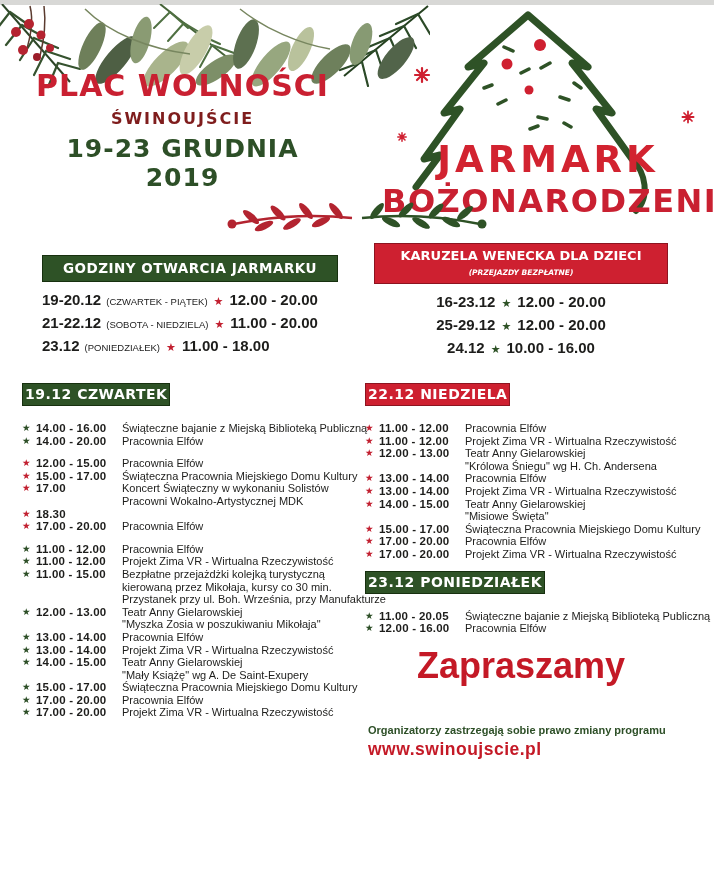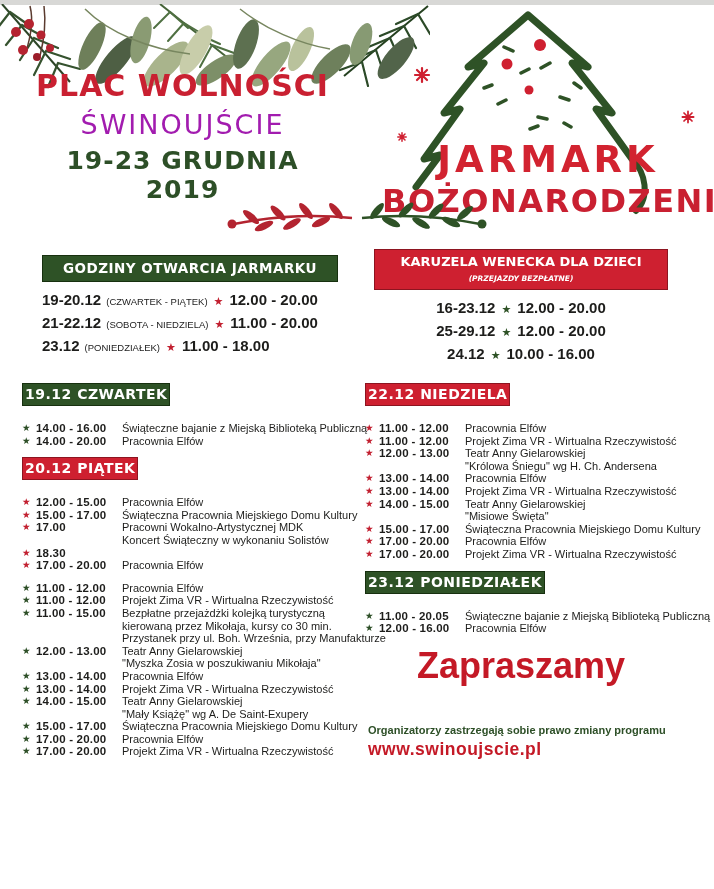--- a/index.html
+++ b/index.html
@@ -3,21 +3,21 @@
 <meta charset="utf-8">
 <style>
   html,body{margin:0;padding:0;background:#ffffff;}
   .poster{position:relative;width:714px;height:763px;background:#fff;overflow:hidden;
           font-family:"DejaVu Sans",sans-serif;color:#1d1d1b;}
   .top-strip{position:absolute;top:0;left:0;right:0;height:5px;background:#d8d8d6;}
 
   
   .header-left{position:absolute;left:30px;top:70px;width:305px;text-align:center;}
   .title-main{font-size:30px;font-weight:800;color:#c92031;letter-spacing:1px;line-height:1.05;}
-  .title-city{font-size:27px;font-weight:400;color:#a21caf;letter-spacing:2px;margin-top:7px;}
+  .title-city{font-size:16px;font-weight:700;color:#7f1d1d;letter-spacing:2px;margin-top:7px;}
   .title-dates{font-size:25px;font-weight:800;color:#2d4f27;letter-spacing:1px;margin-top:6px;}
 
   .tree-wrap{position:absolute;left:388px;top:5px;width:322px;height:215px;}
   .tree-wrap svg{position:absolute;left:0;top:0;}
   .jarmark{position:absolute;left:30px;top:136px;width:260px;text-align:center;
            font-size:37px;font-weight:800;color:#d22330;letter-spacing:4px;line-height:1;}
   .bozon{position:absolute;left:-6px;top:180px;width:330px;text-align:center;
          font-size:32px;font-weight:800;color:#c92031;letter-spacing:1.5px;line-height:1;}
 
   .divider{position:absolute;left:224px;top:194px;width:266px;height:46px;}
@@ -28,21 +28,21 @@
   .band.red{background:#ce2030;border:1px solid #8d1420;}
   .godziny{position:absolute;left:42px;top:255px;width:296px;}
   .godziny .band{font-size:13.5px;letter-spacing:0.5px;}
   .hours-rows{margin-top:9px;}
   .hour-row{display:flex;align-items:baseline;margin-bottom:6px;white-space:nowrap;}
   .hour-date{font-family:"Liberation Sans",sans-serif;font-weight:700;font-size:15px;}
   .hour-days{font-family:"Liberation Sans",sans-serif;font-size:9.5px;margin-left:5px;color:#222;}
   .hour-star{font-size:11px;margin:0 6px;}
   .hour-star.red{color:#c22030;} .hour-star.green{color:#2e5226;}
   .hour-time{font-family:"Liberation Sans",sans-serif;font-weight:700;font-size:15px;}
-  .karuzela{position:absolute;left:374px;top:249px;width:294px;}
+  .karuzela{position:absolute;left:374px;top:243px;width:294px;}
   .karuzela .band{font-size:13px;}
   .karuzela .band .note{font-size:7.5px;font-style:italic;font-weight:700;letter-spacing:0;}
   .karuzela .hours-rows{text-align:center;}
   .karuzela .hour-row{justify-content:center;}
 
   
   .program-col{position:absolute;top:383px;width:348px;}
   .col-left{left:22px;} .col-right{left:365px;}
   .day-section{margin-bottom:10px;}
   .day-band{display:inline-block;color:#fff;font-weight:700;font-size:14px;
@@ -218,38 +218,38 @@
           <div class="ev-desc">
             <div>Świąteczne bajanie z Miejską Biblioteką Publiczną</div>
           </div>
         </div><div class="event-row">
           <span class="bullet green">★</span>
           <span class="ev-time">14.00 - 20.00</span>
           <div class="ev-desc">
             <div>Pracownia Elfów</div>
           </div>
         </div></div>
-      <div class="day-section"><div class="day-band red">20.12 PIĄTEK</div><div class="event-row">
+      <div class="day-section"><div class="event-row">
           <span class="bullet red">★</span>
           <span class="ev-time">12.00 - 15.00</span>
           <div class="ev-desc">
             <div>Pracownia Elfów</div>
           </div>
         </div><div class="event-row">
           <span class="bullet red">★</span>
           <span class="ev-time">15.00 - 17.00</span>
           <div class="ev-desc">
             <div>Świąteczna Pracownia Miejskiego Domu Kultury</div>
           </div>
         </div><div class="event-row">
           <span class="bullet red">★</span>
           <span class="ev-time">17.00</span>
           <div class="ev-desc">
+            <div>Koncert Świąteczny w wykonaniu Solistów</div>
             <div>Pracowni Wokalno-Artystycznej MDK</div>
-            <div>Koncert Świąteczny w wykonaniu Solistów</div>
           </div>
         </div><div class="event-row">
           <span class="bullet red">★</span>
           <span class="ev-time">18.30</span>
         </div><div class="event-row">
           <span class="bullet red">★</span>
           <span class="ev-time">17.00 - 20.00</span>
           <div class="ev-desc">
             <div>Pracownia Elfów</div>
           </div>

